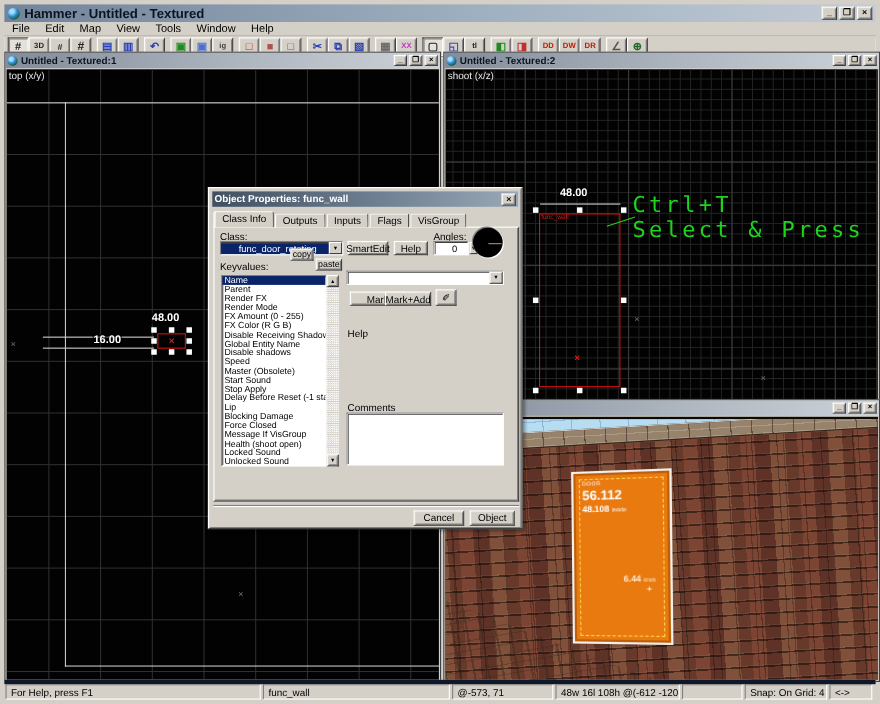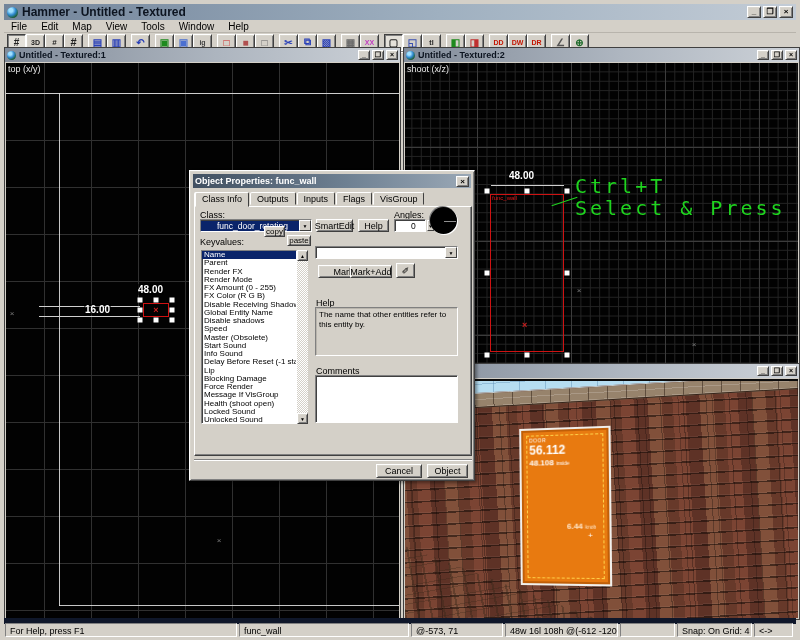--- a/index.html
+++ b/index.html
@@ -91,21 +91,21 @@
   .door-knob .small{font-size:5px;font-weight:normal;}
   .door-cross{position:absolute;left:76%;top:66%;color:#fff;font-size:8px;}
 
   
   .dialog{position:absolute;left:187px;top:168px;width:286px;height:311px;background:#d4d0c8;z-index:20;
     border:1px solid;border-color:#ffffff #404040 #404040 #ffffff;box-shadow:inset 1px 1px 0 #d9d6ce, inset -1px -1px 0 #808080,2px 2px 3px rgba(0,0,0,.4);}
   .dlg-titlebar{position:absolute;left:3px;top:3px;right:3px;height:14px;display:flex;align-items:center;
     background:linear-gradient(90deg,#415061,#6e8092 55%,#9aa8b6);padding:0 2px;}
   .dlg-title{color:#fff;font-weight:bold;font-size:9px;flex:1;}
   .dlg-close{width:13px;height:11px;font-size:8px;line-height:9px;text-align:center;font-weight:bold;}
-  .tabs{position:absolute;left:5px;top:21px;display:flex;align-items:flex-start;height:15px;z-index:2;}
+  .tabs{position:absolute;left:5px;top:21px;display:flex;align-items:flex-end;height:15px;z-index:2;}
   .tab{font-size:9px;padding:1px 6px 1px 6px;height:13px;border:1px solid;border-color:#fff #404040 transparent #fff;background:#d4d0c8;margin-right:1px;border-radius:2px 2px 0 0;}
   .tab.active{height:15px;font-weight:normal;box-shadow:-1px 0 0 #fff;z-index:3;}
   .tab-page{position:absolute;left:4px;top:35px;width:278px;height:250px;border:1px solid;border-color:#ffffff #404040 #404040 #ffffff;box-shadow:inset -1px -1px 0 #808080;}
   .dlg-label{position:absolute;font-size:9px;}
   .combo{position:absolute;height:13px;background:#fff;border:1px solid;border-color:#808080 #fff #fff #808080;box-shadow:inset 1px 1px 0 #404040;display:flex;align-items:center;}
   .combo .combo-text{flex:1;font-size:8.5px;padding:0 16px;white-space:nowrap;overflow:hidden;}
   .combo .combo-text.hl{background:#0a246a;color:#fff;}
   .combo-arrow{width:12px;height:100%;display:flex;align-items:center;justify-content:center;font-size:5px;
     border:1px solid;border-color:#fff #404040 #404040 #fff;background:#d4d0c8;}
   .btn{position:absolute;font-size:9px;display:flex;align-items:center;justify-content:center;}
@@ -116,21 +116,21 @@
   .lv-item.selected{background:#0a246a;color:#fff;}
   .scrollbar{position:absolute;left:107px;top:79px;width:11px;height:174px;background:#efede8;
     background-image:repeating-conic-gradient(#fff 0 25%,#d4d0c8 0 50%);background-size:2px 2px;}
   .sb-btn{position:absolute;left:0;width:11px;height:11px;font-size:5px;display:flex;align-items:center;justify-content:center;}
   .groupbox-text{position:absolute;font-size:9px;}
   .helpbox{position:absolute;left:125px;top:136px;width:143px;height:49px;border:1px solid;border-color:#808080 #fff #fff #808080;box-shadow:inset 1px 1px 0 #b8b4ac;background:#d4d0c8;font-size:8px;padding:2px 3px;line-height:1.25;}
   .commentbox{position:absolute;left:125px;top:204px;width:143px;height:48px;background:#fff;border:1px solid;border-color:#808080 #fff #fff #808080;box-shadow:inset 1px 1px 0 #404040;}
   .divider{position:absolute;left:4px;top:288px;width:278px;height:2px;border-top:1px solid #808080;border-bottom:1px solid #fff;}
 
   
-  .statusbar{position:absolute;left:2px;bottom:2px;right:2px;height:18px;display:flex;align-items:center;gap:2px;background:#d4d0c8;padding:0 1px;border-top:6px solid #0f172a;}
+  .statusbar{position:absolute;left:2px;bottom:2px;right:2px;height:18px;display:flex;align-items:center;gap:2px;background:#d4d0c8;padding:0 1px;border-top:4px solid #0f172a;}
   .status-panel{height:14px;line-height:12px;font-size:9px;padding:1px 4px;border:1px solid;border-color:#808080 #fff #fff #808080;background:#d4d0c8;white-space:nowrap;overflow:hidden;}
   .status-panel:nth-child(1){width:232px;}
   .status-panel:nth-child(2){width:170px;}
   .status-panel:nth-child(3){width:92px;}
   .status-panel:nth-child(4){width:113px;}
   .status-panel:nth-child(5){width:55px;}
   .status-panel:nth-child(6){width:75px;}
   .status-panel:nth-child(7){width:39px;}
 </style>
 </head>
@@ -342,45 +342,44 @@
         <div class="lv-item">Render FX</div>
         <div class="lv-item">Render Mode</div>
         <div class="lv-item">FX Amount (0 - 255)</div>
         <div class="lv-item">FX Color (R G B)</div>
         <div class="lv-item">Disable Receiving Shadows</div>
         <div class="lv-item">Global Entity Name</div>
         <div class="lv-item">Disable shadows</div>
         <div class="lv-item">Speed</div>
         <div class="lv-item">Master (Obsolete)</div>
         <div class="lv-item">Start Sound</div>
-        <div class="lv-item">Info Sound</div>
+        <div class="lv-item">Stop Apply</div>
         <div class="lv-item">Delay Before Reset (-1 stay)</div>
         <div class="lv-item">Lip</div>
         <div class="lv-item">Blocking Damage</div>
-        <div class="lv-item">Force Render</div>
+        <div class="lv-item">Force Closed</div>
         <div class="lv-item">Message If VisGroup</div>
         <div class="lv-item">Health (shoot open)</div>
         <div class="lv-item">Locked Sound</div>
         <div class="lv-item">Unlocked Sound</div>
       </div>
     <div class="scrollbar">
       <div class="sb-btn raised" style="top:0;">▲</div>
       <div class="sb-btn raised" style="bottom:0;top:auto;">▼</div>
     </div>
 
     <div class="combo" style="left:125px;top:75px;width:143px;">
       <div class="combo-text"></div>
       <div class="combo-arrow">▼</div>
     </div>
     <div class="btn raised" style="left:128px;top:94px;width:51px;height:13px;">Mark</div>
     <div class="btn raised" style="left:160px;top:94px;width:42px;height:13px;">Mark+Add</div>
     <div class="btn raised" style="left:206px;top:92px;width:19px;height:15px;transform-origin:center;">✐</div>
 
     <div class="groupbox-text" style="left:126px;top:127px;">Help</div>
-    <div class="helpbox">The name that other entities refer to this entity by.</div>
 
     <div class="groupbox-text" style="left:126px;top:195px;">Comments</div>
     <div class="commentbox"></div>
 
     <div class="divider"></div>
     <div class="btn raised" style="left:186px;top:293px;width:46px;height:14px;">Cancel</div>
     <div class="btn raised" style="left:237px;top:293px;width:41px;height:14px;">Object</div>
   </div>
 
   <div class="statusbar" id="statusbar">

